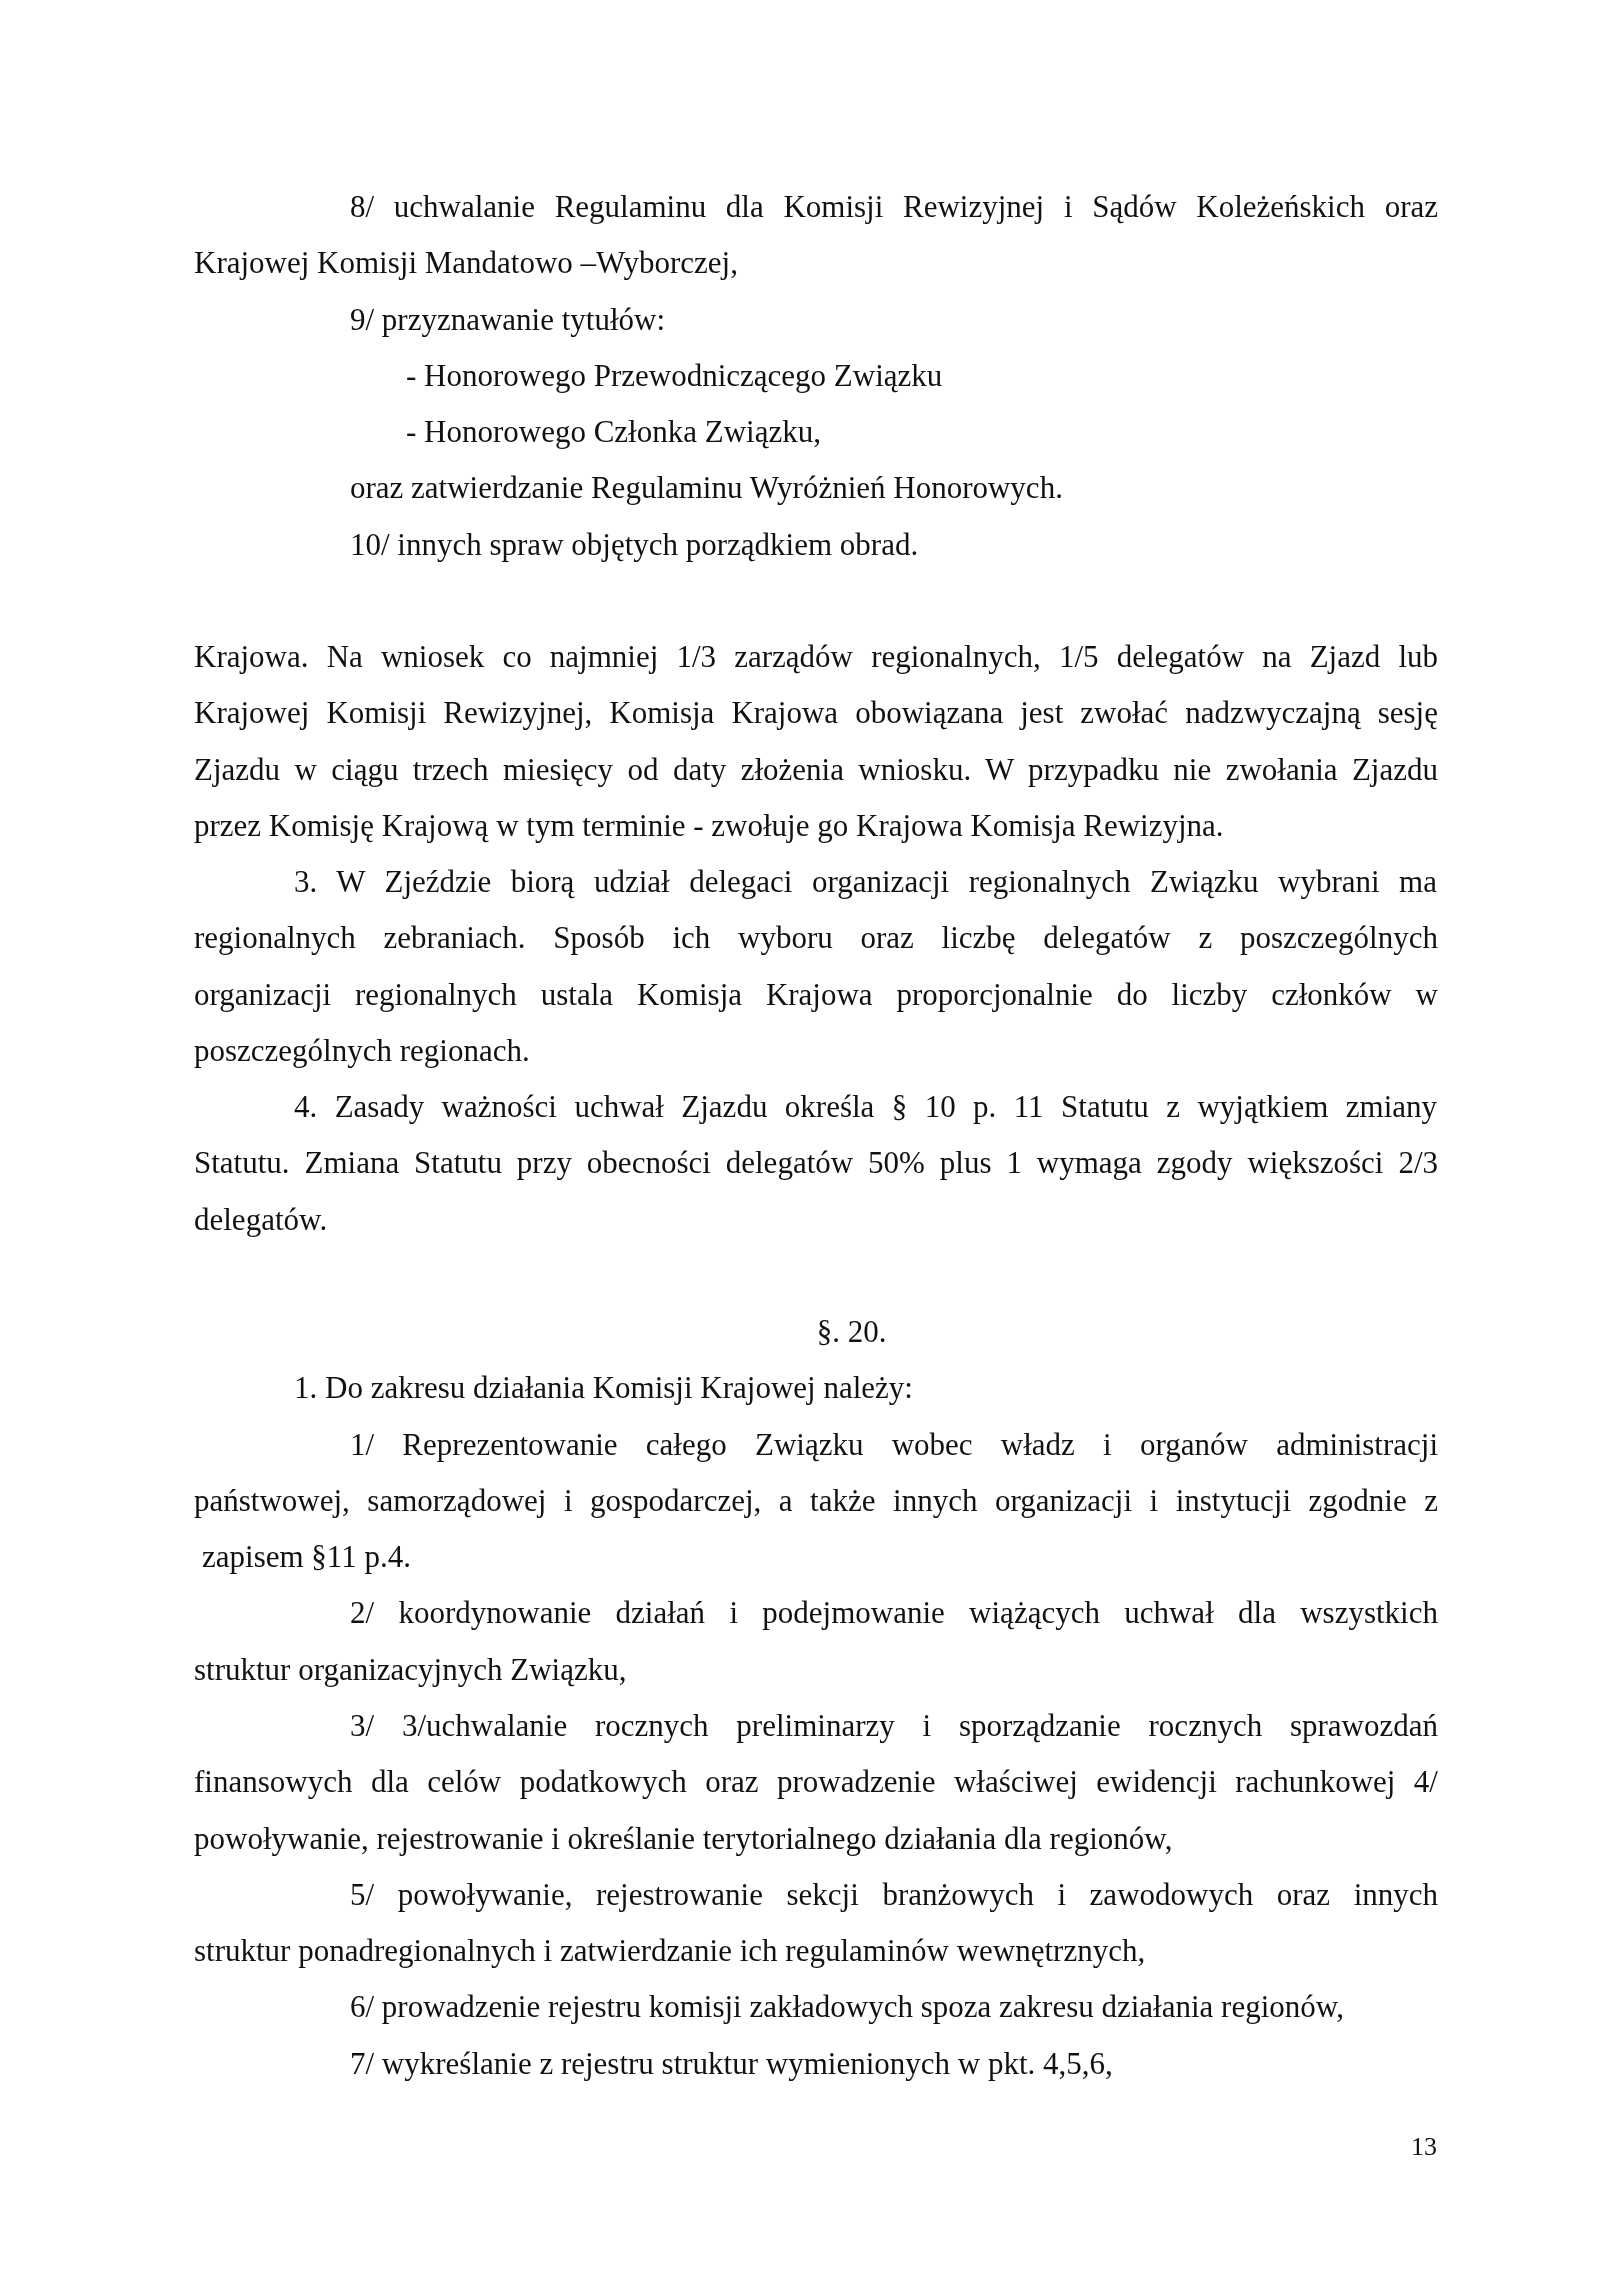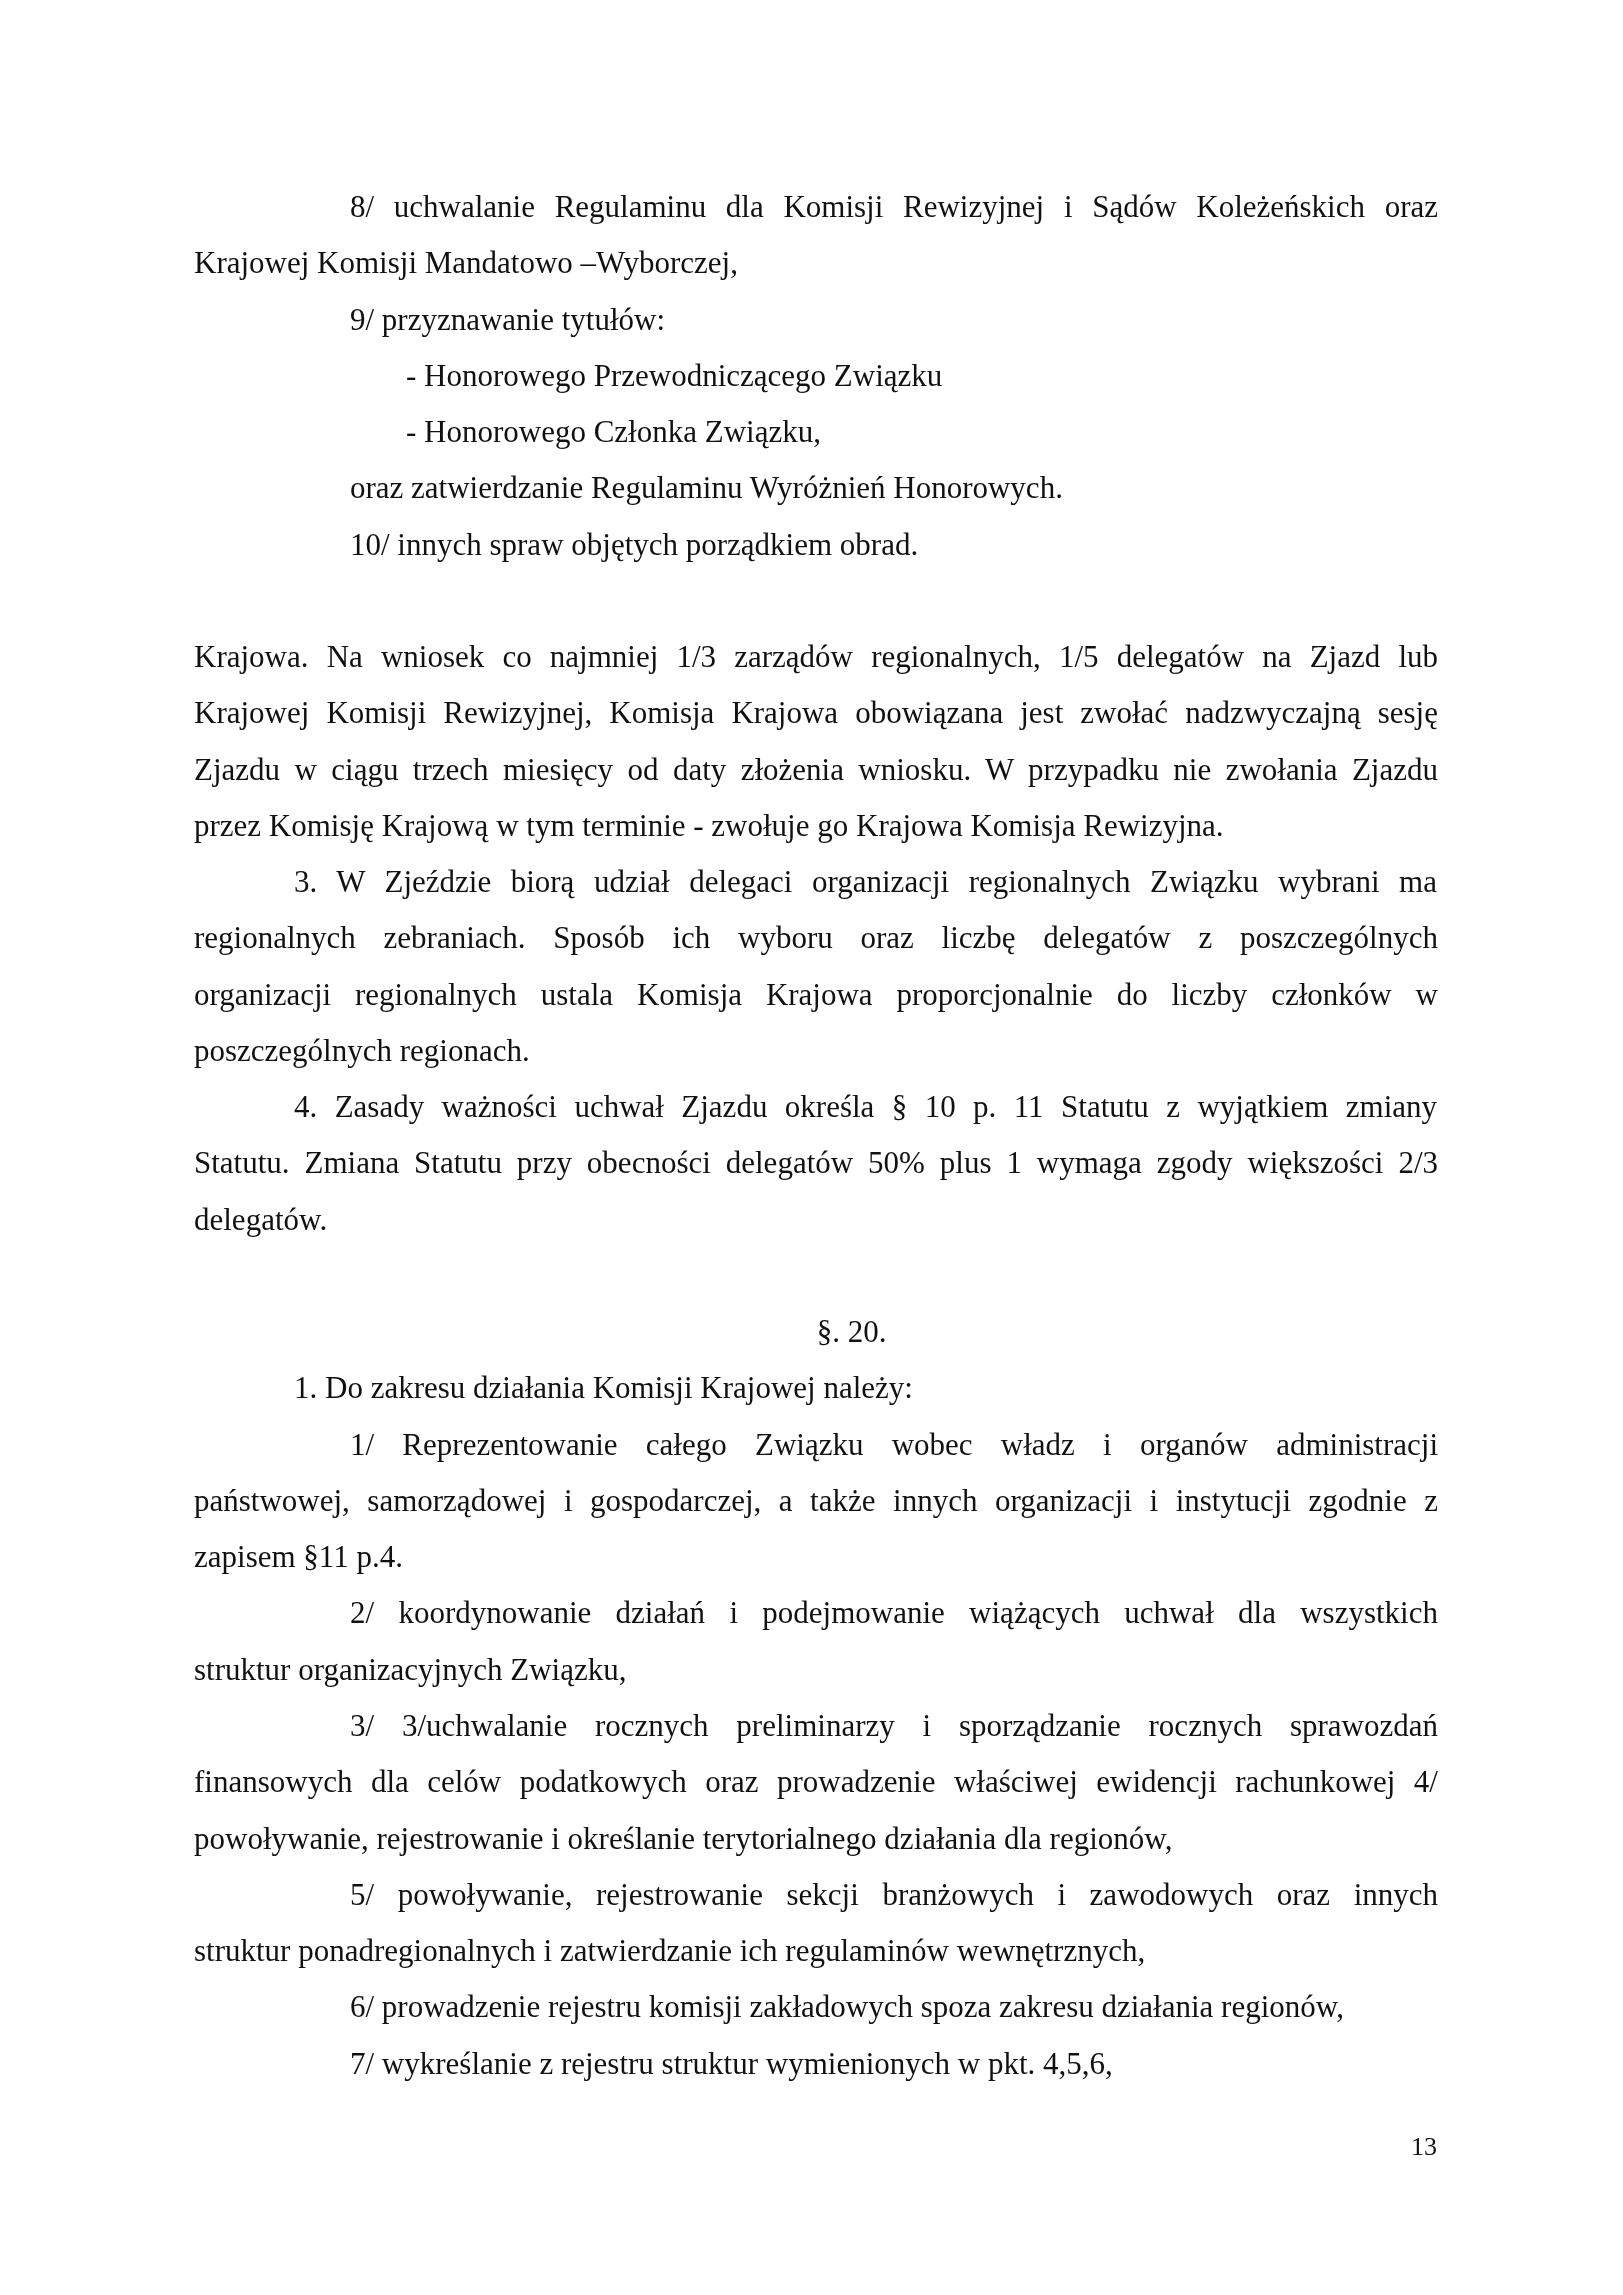--- a/index.html
+++ b/index.html
@@ -55,21 +55,21 @@
   <div class="line just indp" style="top:1091px;">4. Zasady ważności uchwał Zjazdu określa § 10 p. 11 Statutu z wyjątkiem zmiany</div>
   <div class="line just" style="top:1147px;">Statutu. Zmiana Statutu przy obecności delegatów 50% plus 1 wymaga zgody większości 2/3</div>
   <div class="line left" style="top:1204px;">delegatów.</div>
 
   <div class="line center" style="top:1316px;">§. 20.</div>
 
   <div class="line indp" style="top:1372px;">1. Do zakresu działania Komisji Krajowej należy:</div>
 
   <div class="line just ind1" style="top:1429px;">1/ Reprezentowanie całego Związku wobec władz i organów administracji</div>
   <div class="line just" style="top:1485px;">państwowej, samorządowej i gospodarczej, a także innych organizacji i instytucji zgodnie z</div>
-  <div class="line left" style="top:1541px;">zapisem §11 p.4.</div>
+  <div class="line left" style="top:1541px;margin-left:8px;">zapisem §11 p.4.</div>
 
   <div class="line just ind1" style="top:1597px;">2/ koordynowanie działań i podejmowanie wiążących uchwał dla wszystkich</div>
   <div class="line left" style="top:1654px;">struktur organizacyjnych Związku,</div>
 
   <div class="line just ind1" style="top:1710px;">3/ 3/uchwalanie rocznych preliminarzy i sporządzanie rocznych sprawozdań</div>
   <div class="line just" style="top:1766px;">finansowych dla celów podatkowych oraz prowadzenie właściwej ewidencji rachunkowej 4/</div>
   <div class="line left" style="top:1823px;">powoływanie, rejestrowanie i określanie terytorialnego działania dla regionów,</div>
 
   <div class="line just ind1" style="top:1879px;">5/ powoływanie, rejestrowanie sekcji branżowych i zawodowych oraz innych</div>
   <div class="line left" style="top:1935px;">struktur ponadregionalnych i zatwierdzanie ich regulaminów wewnętrznych,</div>

